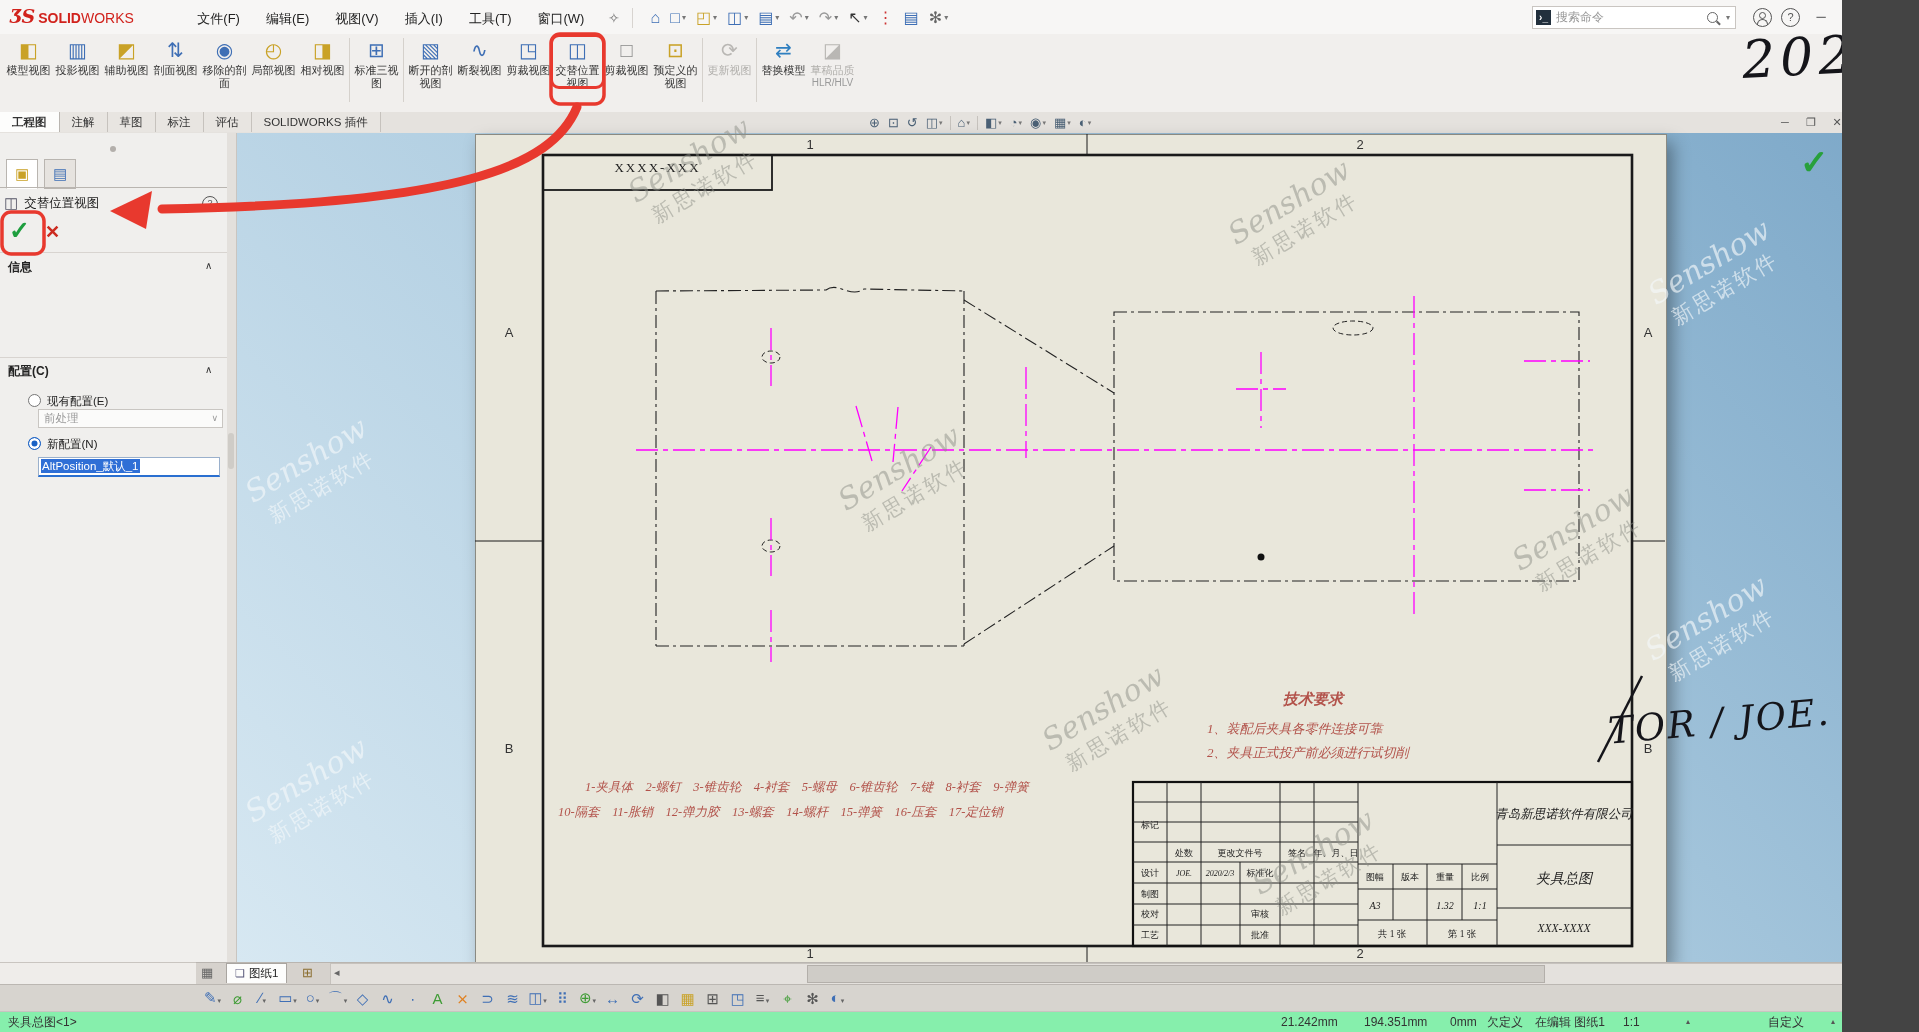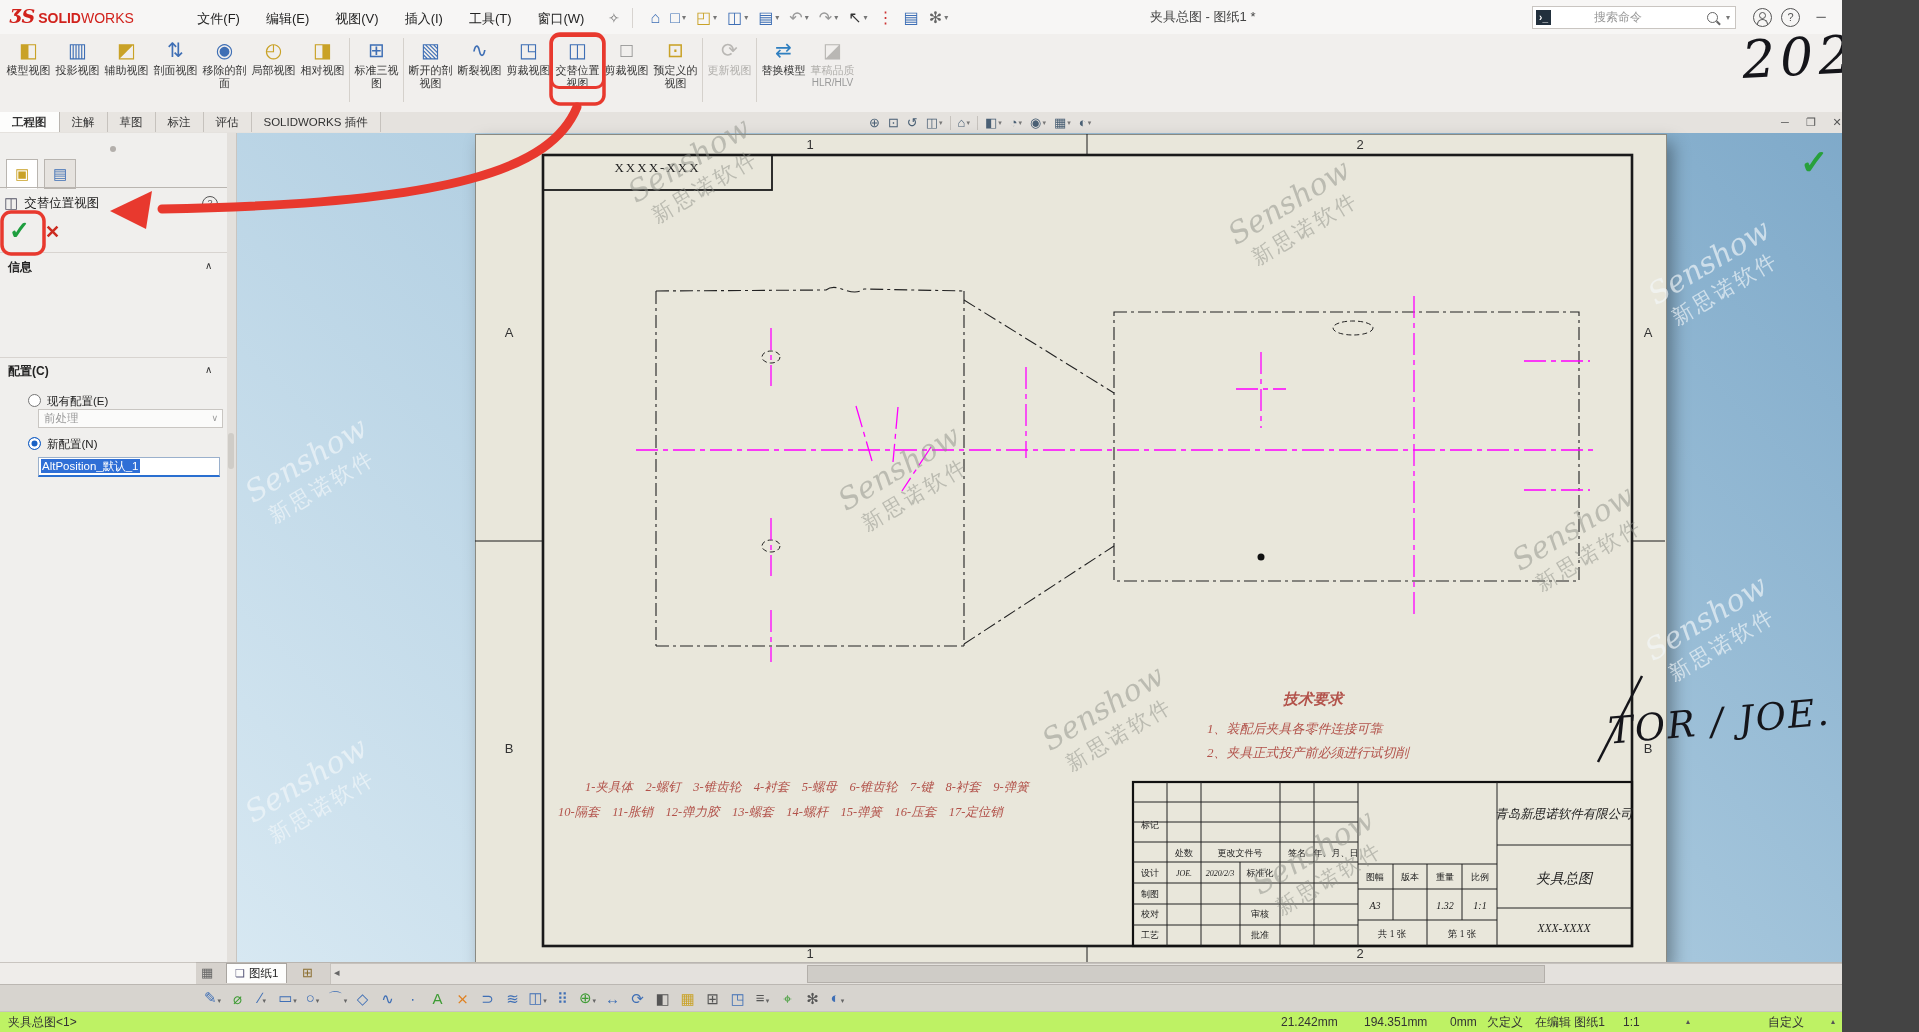--- a/index.html
+++ b/index.html
@@ -13,21 +13,21 @@
   .logo-bold{font-weight:800;font-size:14px;color:#d1221c;margin-left:4px;}
   .logo-light{font-weight:400;font-size:14px;color:#d1221c;}
   .menu-item{display:inline-block;padding:0 13px;font-size:13px;color:#222;line-height:34px;cursor:default;}
   .pin{color:#777;font-size:14px;margin-left:6px;}
   .tb-sep{display:inline-block;width:1px;height:20px;background:#d8d4d0;vertical-align:middle;margin:0 8px;}
   .qi{display:inline-flex;align-items:center;height:34px;padding:0 5px;font-size:16px;}
   .qi .car{font-size:8px;color:#777;margin-left:2px;}
   #doc-title{left:1150px;top:0;width:300px;line-height:34px;font-size:13px;color:#444;}
   #search-box{left:1532px;top:6px;width:202px;height:21px;background:#fff;border:1px solid #c9c5c1;display:flex;align-items:center;}
   .search-glyph{width:15px;height:15px;background:#22303d;color:#fff;font-size:10px;line-height:15px;text-align:center;margin:0 5px 0 3px;font-weight:700;}
-  .placeholder{color:#999;font-size:12px;flex:1;margin-left:38px;}
+  .placeholder{color:#999;font-size:12px;flex:1;}
   .mag{width:9px;height:9px;border:1.6px solid #666;border-radius:50%;position:relative;margin-right:8px;}
   .mag::after{content:"";position:absolute;width:5px;height:1.6px;background:#666;transform:rotate(45deg);right:-4px;bottom:-2px;}
   .round-ic{display:inline-block;width:17px;height:17px;border:1.4px solid #555;border-radius:50%;text-align:center;line-height:16px;font-size:11px;color:#555;}
   .person{position:relative;}
   .person::before{content:"";position:absolute;left:5px;top:3px;width:5px;height:5px;border:1.3px solid #555;border-radius:50%;}
   .person::after{content:"";position:absolute;left:3px;top:10px;width:9px;height:5px;border:1.3px solid #555;border-bottom:none;border-radius:6px 6px 0 0;}
   .win-btn{display:inline-block;width:30px;text-align:center;font-size:13px;color:#444;line-height:34px;}
   
   #ribbon-bg{left:0;top:34px;width:1919px;height:78px;background:#f1efed;}
   #ribbon{left:4px;top:36px;display:flex;align-items:flex-start;}
@@ -108,21 +108,21 @@
   .sh-add{position:absolute;left:302px;top:965px;font-size:13px;color:#8a6d2f;}
   #hscroll{left:330px;top:963px;width:1536px;height:20px;background:#e4e1dd;border:1px solid #c6c2bd;}
   #hscroll .thumb{position:absolute;left:476px;top:1px;width:736px;height:16px;background:#cfccc7;border:1px solid #b3afaa;}
   #hscroll .harr{position:absolute;top:2px;font-size:11px;color:#666;}
   
   #sketchbar{left:0;top:984px;width:1919px;height:27px;background:#d7d4cf;border-top:1px solid #bbb7b2;}
   #sketch-icons{position:absolute;left:200px;top:1px;display:flex;align-items:center;height:25px;}
   .sk-ic{width:25px;text-align:center;font-size:15px;line-height:25px;}
   .sk-ic .car{font-size:7px;color:#666;margin-left:1px;}
   
-  #statusbar{left:0;top:1011px;width:1919px;height:21px;background:#bef264;border-top:1px solid #c8c4c0;}
+  #statusbar{left:0;top:1011px;width:1919px;height:21px;background:#86efac;border-top:1px solid #c8c4c0;}
   .sb-field{position:absolute;top:0;font-size:12px;color:#333;line-height:20px;white-space:nowrap;}
   .sb-caret{position:absolute;top:0;font-size:8px;color:#555;line-height:20px;}
   
   .hand{font-family:"DejaVu Serif",serif;font-style:italic;color:#15151a;}
   #year-note{left:1742px;top:26px;font-size:52px;transform:rotate(-3deg);letter-spacing:5px;}
   #signature{left:1608px;top:700px;font-size:37px;transform:rotate(-5deg);letter-spacing:2px;white-space:nowrap;}
   #overlay-svg,#cad-svg{position:absolute;left:0;top:0;pointer-events:none;}
 </style>
 </head>
 <body>
@@ -162,21 +162,20 @@
           <span class="car">▾</span>
         </span><span class="qi">
           <span style="color: rgb(204, 51, 51);">⋮</span>
         </span><span class="qi">
           <span style="color: rgb(63, 111, 181);">▤</span>
         </span><span class="qi">
           <span style="color: rgb(102, 102, 102);">✻</span>
           <span class="car">▾</span>
         </span></span>
   </div>
-  <div id="doc-title" class="abs">夹具总图 - 图纸1 *</div>
   <div id="search-box" class="abs">
     <span class="search-glyph">›_</span>
     <span class="placeholder">搜索命令</span>
     <span class="mag"></span>
     <span style="font-size:8px;color:#777;margin-right:5px;">▾</span>
   </div>
   <span class="abs round-ic person" style="left:1753px;top:8px;"></span>
   <span class="abs round-ic" style="left:1781px;top:8px;">?</span>
   <span class="abs win-btn" style="left:1806px;top:0;">─</span>
   <span class="abs win-btn" style="left:1846px;top:0;">❐</span>

